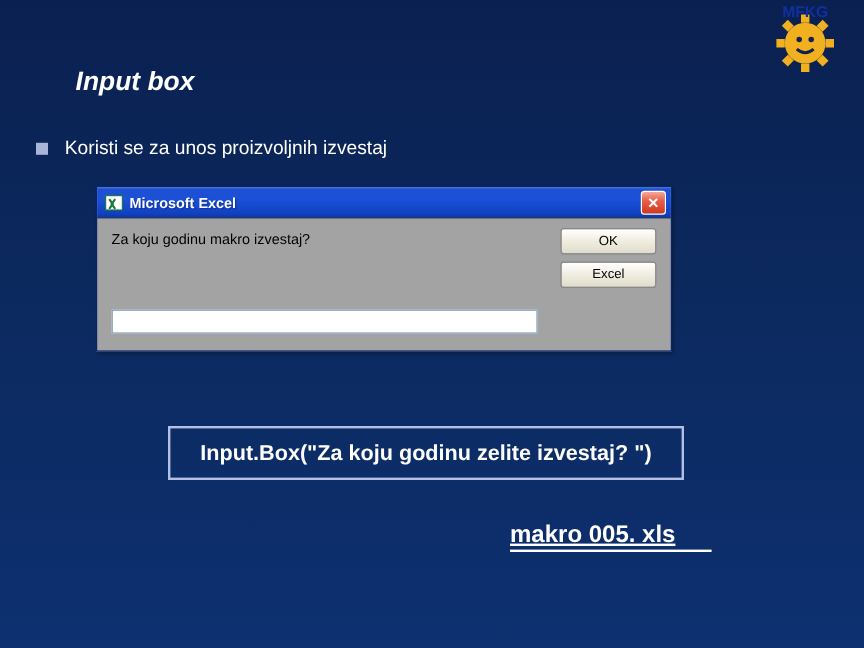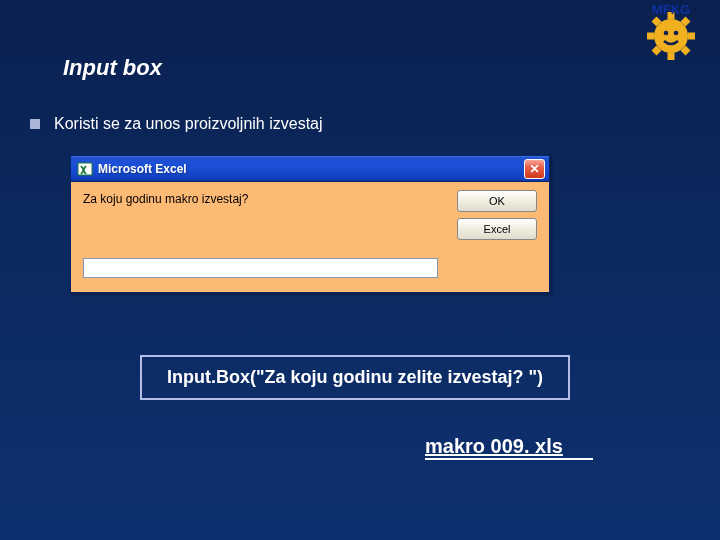--- a/index.html
+++ b/index.html
@@ -40,23 +40,23 @@
   }
   .bullet {
     width: 10px;
     height: 10px;
     background: #a8b4d8;
     margin-right: 14px;
   }
   .dialog {
     position: absolute;
     top: 155px;
-    left: 70px;
+    left: 80px;
     width: 480px;
-    background: #fdba74;
+    background: #a3a3a3;
     border: 1px solid #0a246a;
     box-shadow: 2px 2px 3px rgba(0,0,0,0.3);
   }
   .titlebar {
     height: 26px;
     background: linear-gradient(to bottom, #3b6fe0 0%, #2050d0 8%, #1a50d8 40%, #1040c0 90%, #0a38a0 100%);
     display: flex;
     align-items: center;
     padding: 0 4px 0 6px;
     border-bottom: 1px solid #0a246a;
@@ -204,13 +204,13 @@
     <div class="dlg-buttons">
       <div class="dlg-btn">OK</div>
       <div class="dlg-btn">Excel</div>
     </div>
     <input class="dlg-input" type="text" value="" style="">
   </div>
 </div>
 
 <div class="code-box">Input.Box("Za koju godinu zelite izvestaj? ")</div>
 
-<a class="file-link">makro 009. xls</a>
+<a class="file-link">makro 005. xls</a>
 
 </body></html>

